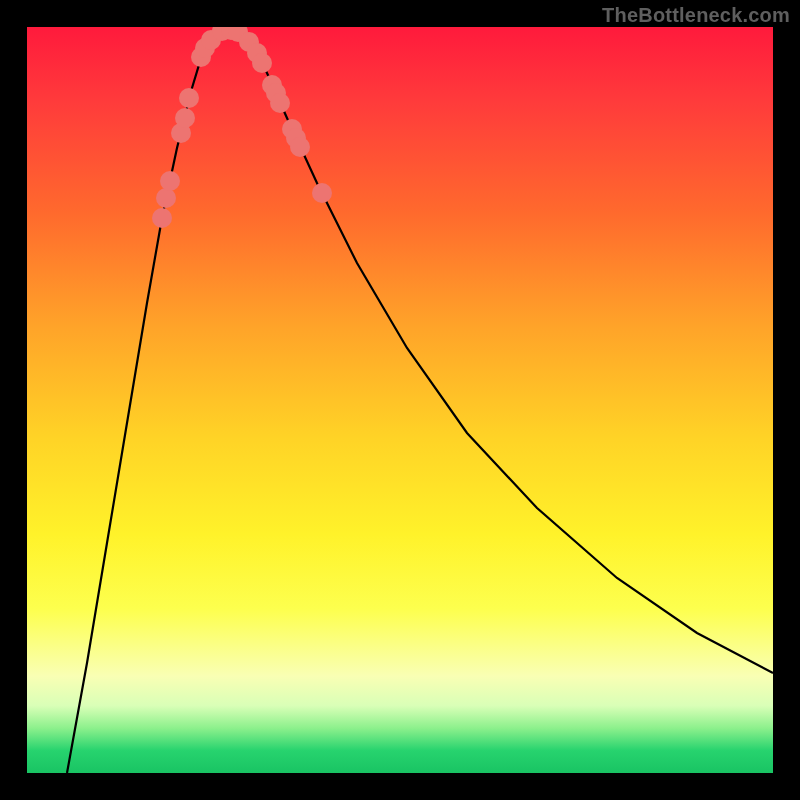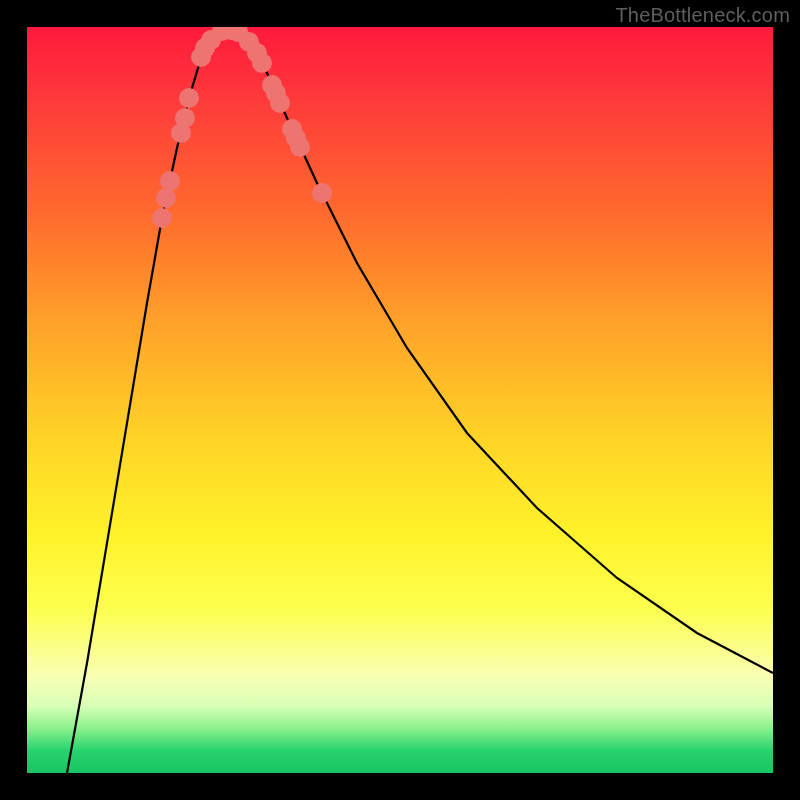--- a/index.html
+++ b/index.html
@@ -26,21 +26,21 @@
       #27d36e 97%,
       #19c463 100%);
   }
 
   .watermark {
     position: absolute;
     top: 4px;
     right: 10px;
     color: #5f5f5f;
     font-size: 20px;
-    font-weight: 400;
+    font-weight: 700;
     letter-spacing: 0.2px;
     z-index: 10;
   }
 
   svg.curve {
     position: absolute;
     left: 27px;
     top: 27px;
     width: 746px;
     height: 746px;

